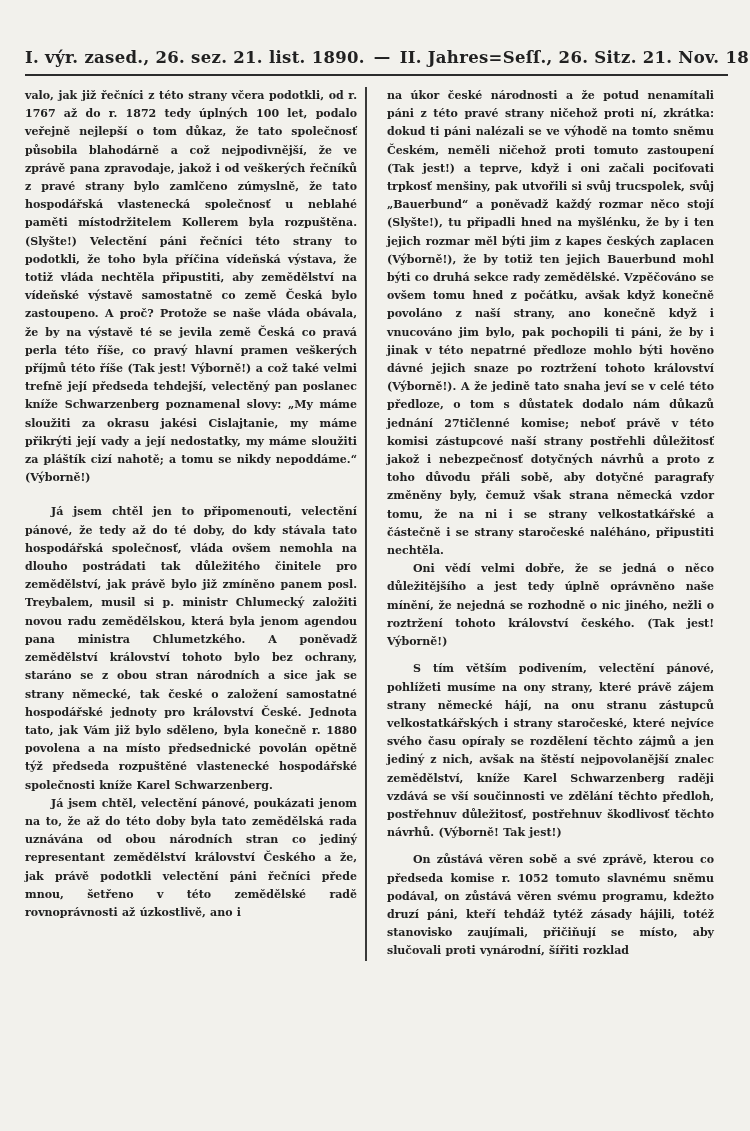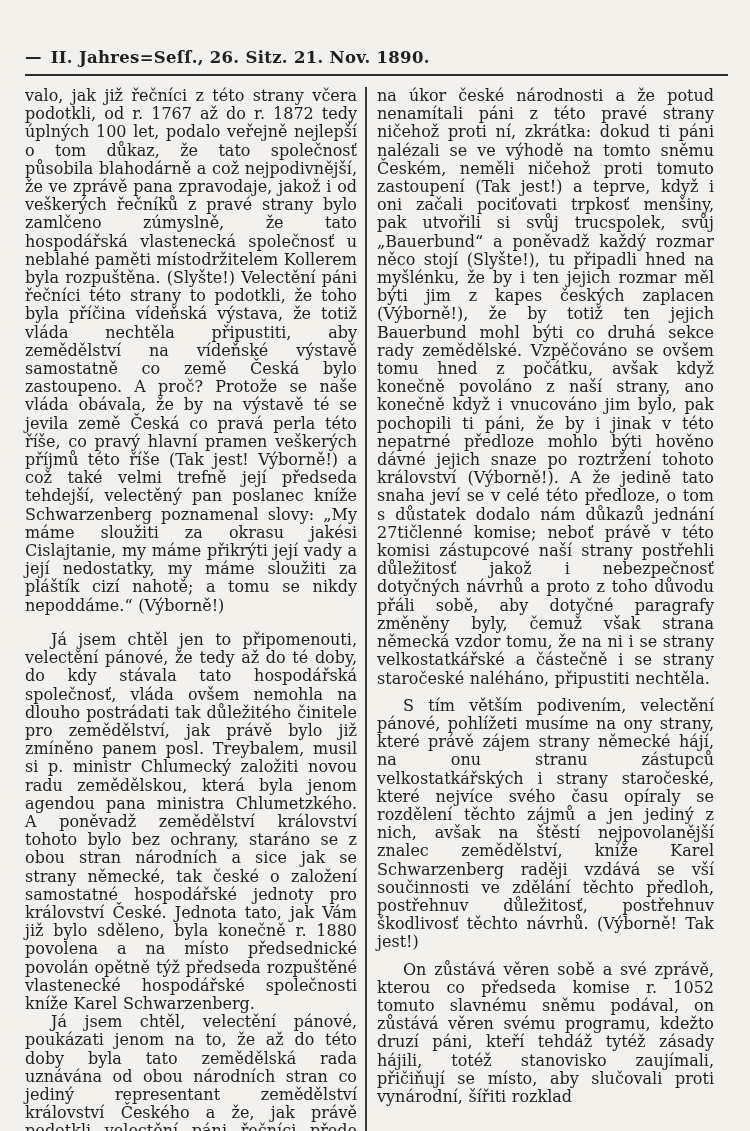--- a/index.html
+++ b/index.html
@@ -34,63 +34,66 @@
   
   .columns {
     display: flex;
     margin-top: 11px;
     align-items: stretch;
   }
   .col {
     box-sizing: border-box;
   }
   .col-left  { width: 340px; padding-right: 8px; }
-  .col-right { width: 347px; padding-left: 10px; }
+  .col-right { width: 347px; padding-left: 20px; }
   .col-divider {
     width: 2px;
     background: #3a3a3a;
     flex: 0 0 2px;
   }
   .col p {
     margin: 0;
-    font-size: 16px;
+    font-size: 11px;
     line-height: 18.2px;
     text-align: justify;
     text-justify: inter-word;
     word-spacing: 0.5px;
+    font-weight: bold;
   }
   .para-indent { text-indent: 26px; }
   .para-flush  { text-indent: 0; }
   .gap-lg { margin-top: 16px !important; }
   .gap-sm { margin-top: 9px !important; }
 </style>
 </head>
 <body>
 
 <div class="page">
 
   <div class="running-head">
     <span class="head-left">
+      <span>I. výr. zased., 26. sez. 21. list. 1890.</span>
       <span>—</span>
       <span class="head-german">II. Jahres=Seſſ., 26. Sitz. 21. Nov. 1890.</span>
     </span>
 
   </div>
 
   <div class="columns">
 
     <div class="col col-left">
       <p class="para-flush">valo, jak již řečníci z této strany včera podotkli, od r. 1767 až do r. 1872 tedy úplných 100 let, podalo veřejně nejlepší o tom důkaz, že tato společnosť působila blahodárně a což nejpodivnější, že ve zprávě pana zpravodaje, jakož i od veškerých řečníků z pravé strany bylo zamlčeno zúmyslně, že tato hospodářská vlastenecká společnosť u neblahé paměti místodržitelem Kollerem byla rozpuštěna. (Slyšte!) Velectění páni řečníci této strany to podotkli, že toho byla příčina vídeňská výstava, že totiž vláda nechtěla připustiti, aby zemědělství na vídeňské výstavě samostatně co země Česká bylo zastoupeno. A proč? Protože se naše vláda obávala, že by na výstavě té se jevila země Česká co pravá perla této říše, co pravý hlavní pramen veškerých příjmů této říše (Tak jest! Výborně!) a což také velmi trefně její předseda tehdejší, velectěný pan poslanec kníže Schwarzenberg poznamenal slovy: „My máme sloužiti za okrasu jakési Cislajtanie, my máme přikrýti její vady a její nedostatky, my máme sloužiti za pláštík cizí nahotě; a tomu se nikdy nepoddáme.“ (Výborně!)</p>
       <p class="para-indent gap-lg">Já jsem chtěl jen to připomenouti, velectění pánové, že tedy až do té doby, do kdy stávala tato hospodářská společnosť, vláda ovšem nemohla na dlouho postrádati tak důležitého činitele pro zemědělství, jak právě bylo již zmíněno panem posl. Treybalem, musil si p. ministr Chlumecký založiti novou radu zemědělskou, která byla jenom agendou pana ministra Chlumetzkého. A poněvadž zemědělství království tohoto bylo bez ochrany, staráno se z obou stran národních a sice jak se strany německé, tak české o založení samostatné hospodářské jednoty pro království České. Jednota tato, jak Vám již bylo sděleno, byla konečně r. 1880 povolena a na místo předsednické povolán opětně týž předseda rozpuštěné vlastenecké hospodářské společnosti kníže Karel Schwarzenberg.</p>
       <p class="para-indent">Já jsem chtěl, velectění pánové, poukázati jenom na to, že až do této doby byla tato zemědělská rada uznávána od obou národních stran co jediný representant zemědělství království Českého a že, jak právě podotkli velectění páni řečníci přede mnou, šetřeno v této zemědělské radě rovnoprávnosti až úzkostlivě, ano i</p>
     </div>
 
     <div class="col-divider"></div>
 
     <div class="col col-right">
       <p class="para-flush">na úkor české národnosti a že potud nenamítali páni z této pravé strany ničehož proti ní, zkrátka: dokud ti páni nalézali se ve výhodě na tomto sněmu Českém, neměli ničehož proti tomuto zastoupení (Tak jest!) a teprve, když i oni začali pociťovati trpkosť menšiny, pak utvořili si svůj trucspolek, svůj „Bauerbund“ a poněvadž každý rozmar něco stojí (Slyšte!), tu připadli hned na myšlénku, že by i ten jejich rozmar měl býti jim z kapes českých zaplacen (Výborně!), že by totiž ten jejich Bauerbund mohl býti co druhá sekce rady zemědělské. Vzpěčováno se ovšem tomu hned z počátku, avšak když konečně povoláno z naší strany, ano konečně když i vnucováno jim bylo, pak pochopili ti páni, že by i jinak v této nepatrné předloze mohlo býti hověno dávné jejich snaze po roztržení tohoto království (Výborně!). A že jedině tato snaha jeví se v celé této předloze, o tom s důstatek dodalo nám důkazů jednání 27tičlenné komise; neboť právě v této komisi zástupcové naší strany postřehli důležitosť jakož i nebezpečnosť dotyčných návrhů a proto z toho důvodu přáli sobě, aby dotyčné paragrafy změněny byly, čemuž však strana německá vzdor tomu, že na ni i se strany velkostatkářské a částečně i se strany staročeské naléháno, připustiti nechtěla.</p>
+      <p class="para-indent">Oni vědí velmi dobře, že se jedná o něco důležitějšího a jest tedy úplně oprávněno naše mínění, že nejedná se rozhodně o nic jiného, nežli o roztržení tohoto království českého. (Tak jest! Výborně!)</p>
       <p class="para-indent gap-sm">S tím větším podivením, velectění pánové, pohlížeti musíme na ony strany, které právě zájem strany německé hájí, na onu stranu zástupců velkostatkářských i strany staročeské, které nejvíce svého času opíraly se rozdělení těchto zájmů a jen jediný z nich, avšak na štěstí nejpovolanější znalec zemědělství, kníže Karel Schwarzenberg raději vzdává se vší součinnosti ve zdělání těchto předloh, postřehnuv důležitosť, postřehnuv škodlivosť těchto návrhů. (Výborně! Tak jest!)</p>
       <p class="para-indent gap-sm">On zůstává věren sobě a své zprávě, kterou co předseda komise r. 1052 tomuto slavnému sněmu podával, on zůstává věren svému programu, kdežto druzí páni, kteří tehdáž tytéž zásady hájili, totéž stanovisko zaujímali, přičiňují se místo, aby slučovali proti vynárodní, šířiti rozklad</p>
     </div>
 
   </div>
 
 </div>
 
 </body></html>

